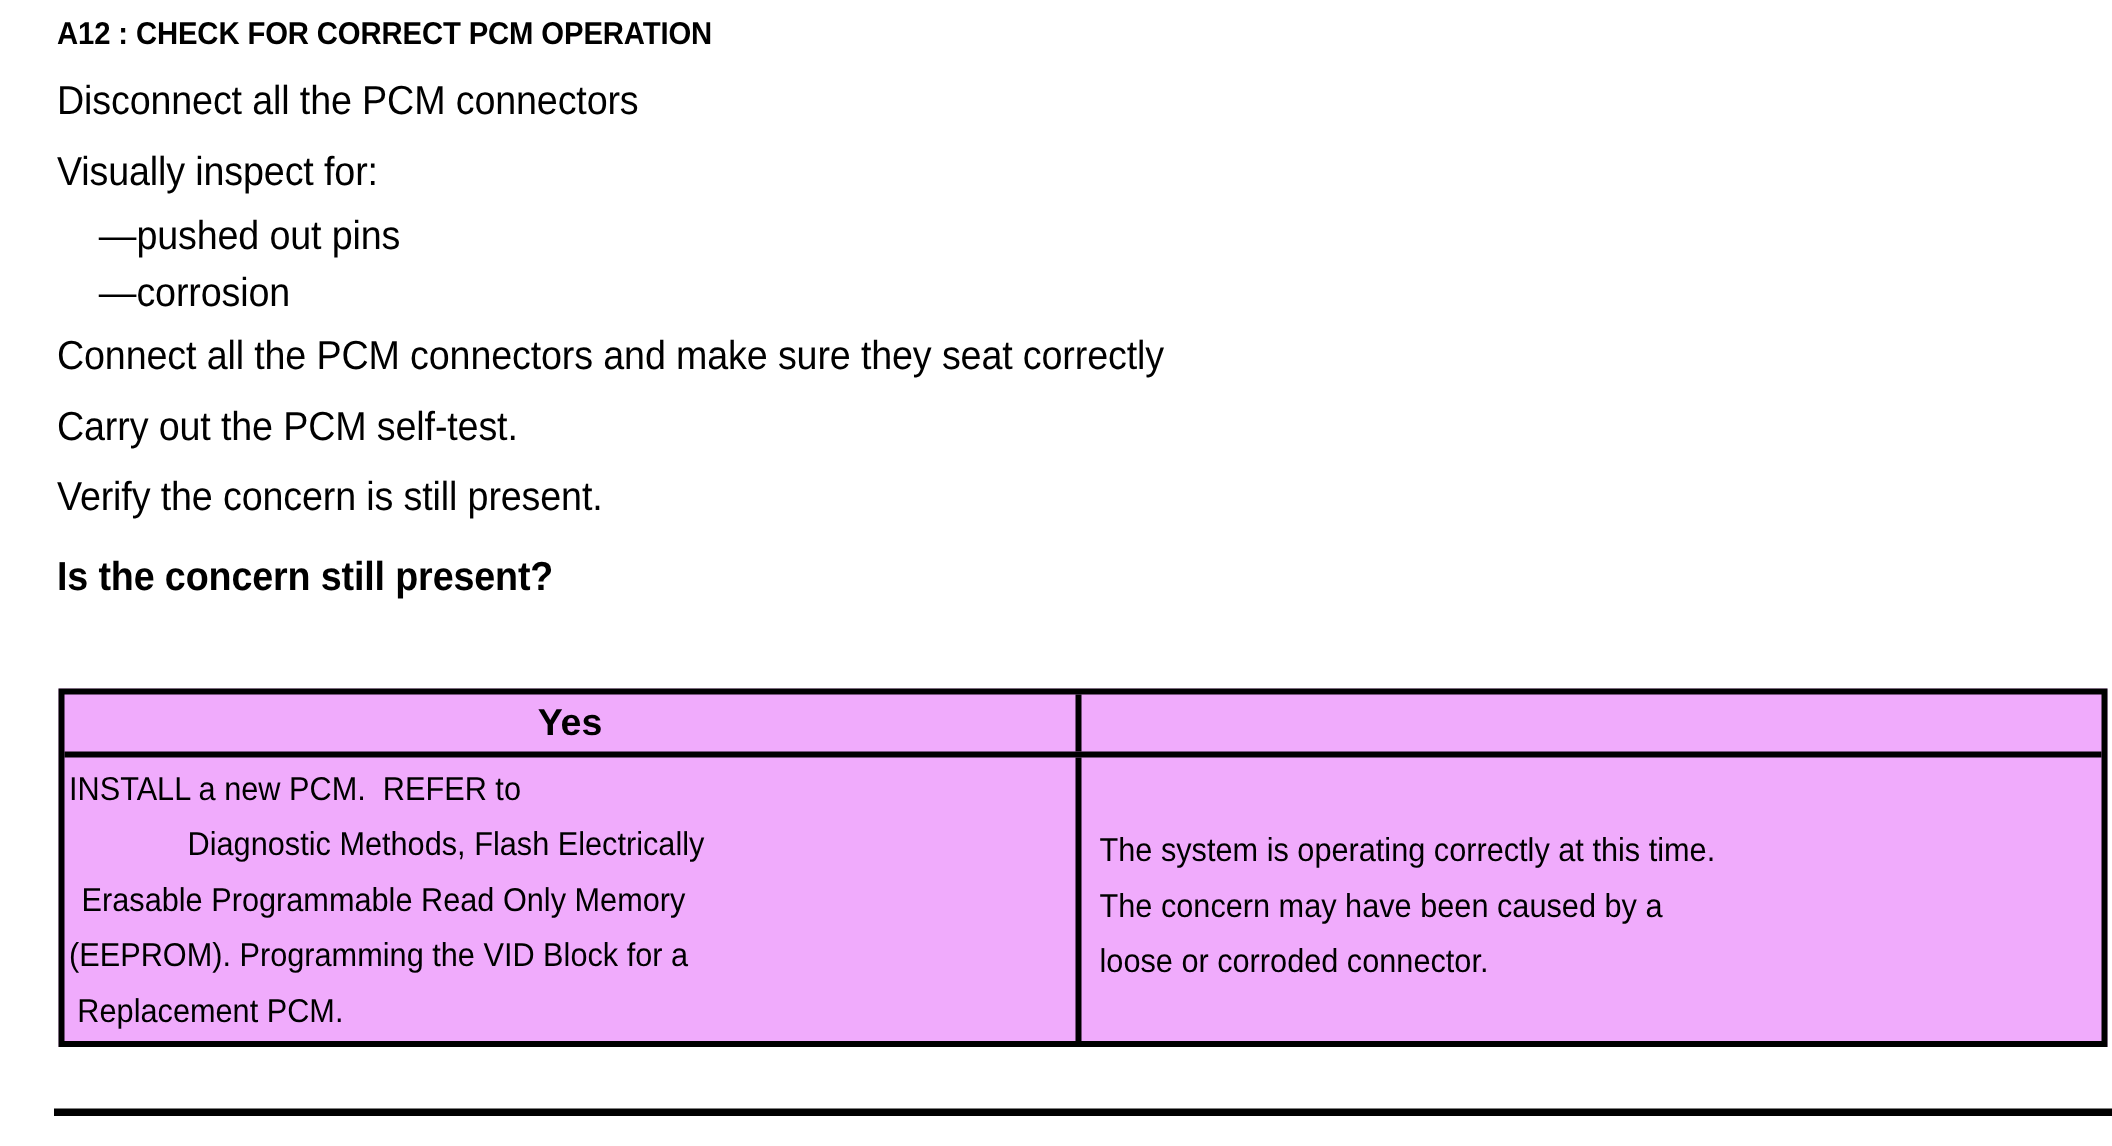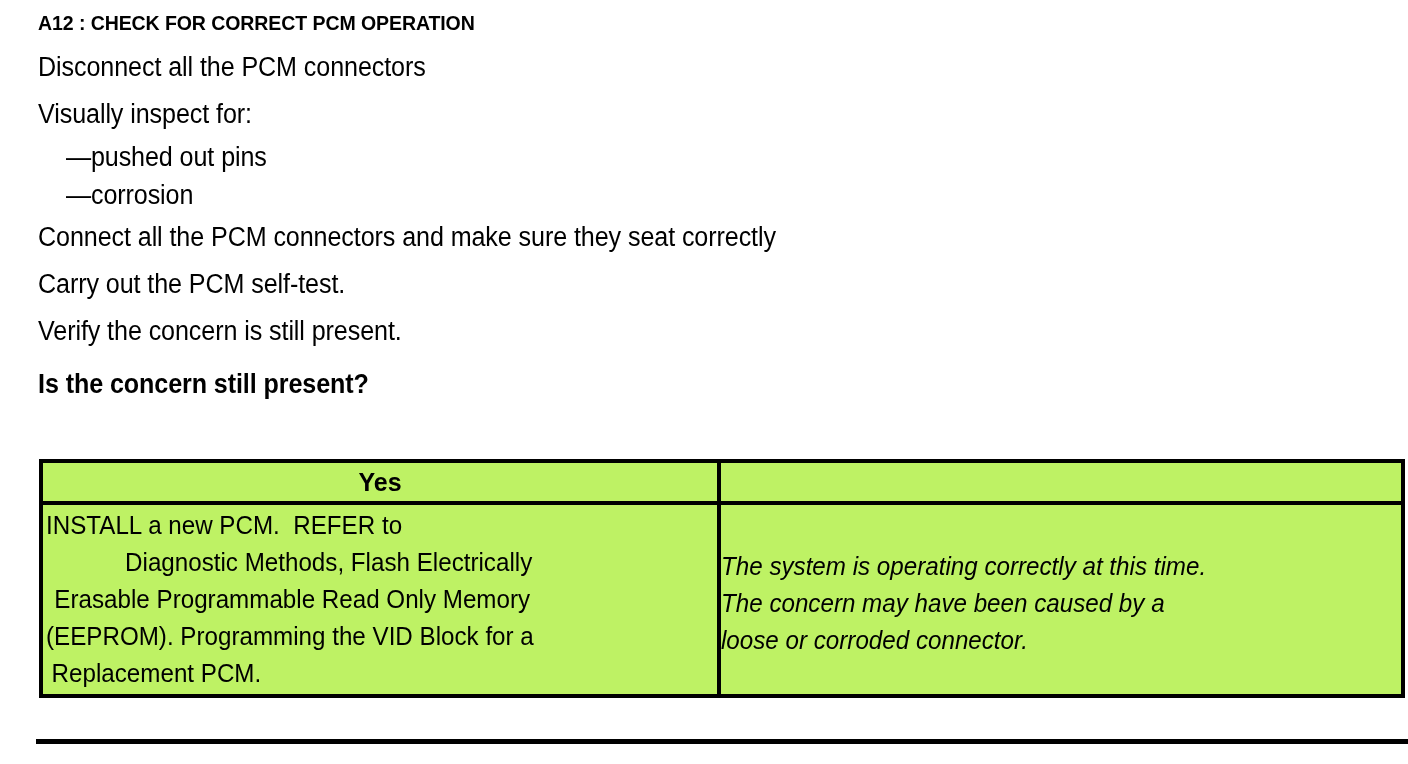--- a/index.html
+++ b/index.html
@@ -71,21 +71,21 @@
   }
 
   
   .decision-table {
     position: absolute;
     left: 11px;
     top: 459px;
     width: 1366px;
     border: 4px solid #000;
     box-sizing: border-box;
-    background: #bef264;
+    background: #f0abfc;
   }
 
   .tbl-head-row {
     display: flex;
     border-bottom: 4px solid #000;
     height: 38px;
   }
 
   .tbl-body-row {
     display: flex;
@@ -106,21 +106,21 @@
 
   .th {
     font-size: 25px;
     font-weight: bold;
     text-align: center;
     line-height: 38px;
     white-space: pre;
   }
 
   .cell {
-    font-size: 26px;
+    font-size: 22px;
     line-height: 37px;
     padding: 0;
     box-sizing: border-box;
   }
 
   .cell .ln {
     display: block;
     white-space: pre;
     transform: scaleX(0.93);
     transform-origin: left center;
@@ -137,23 +137,22 @@
 
   .cell-yes .pad1 {
     padding-left: 9px;
   }
 
   .cell-yes .pad2 {
     padding-left: 6px;
   }
 
   .cell-no {
-    padding-left: 0;
+    padding-left: 12px;
     padding-top: 43px;
-    font-style: italic;
   }
 
   
   .bottom-rule {
     position: absolute;
     left: 8px;
     top: 739px;
     width: 1382px;
     height: 5px;
     background: #000;

